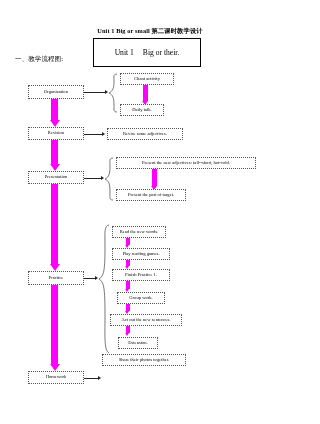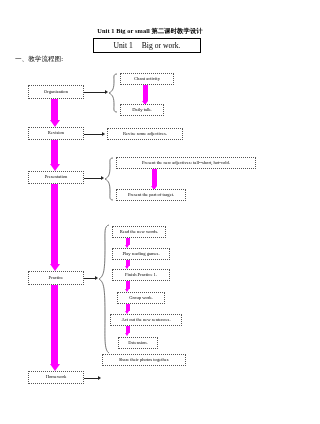--- a/index.html
+++ b/index.html
@@ -33,21 +33,21 @@
     font-weight: bold;
     letter-spacing: 0.1px;
     white-space: nowrap;
   }
 
   .title-box {
     position: absolute;
     left: 93px;
     top: 38px;
     width: 108px;
-    height: 15px;
+    height: 29px;
     border: 1px solid #000;
     box-sizing: border-box;
     display: flex;
     align-items: center;
     justify-content: center;
     font-size: 7.6px;
   }
   .title-box .seg1 { }
   .title-box .seg2 { margin-left: 9px; }
 
@@ -125,21 +125,21 @@
 </style>
 </head>
 <body>
 
 <div id="page">
 
   <div class="doc-title">Unit 1 Big or small  第二课时教学设计</div>
 
   <div class="title-box">
     <span class="seg1">Unit 1</span>
-    <span class="seg2">Big or work.</span>
+    <span class="seg2">Big or their.</span>
   </div>
 
   <div class="section-label">一、教学流程图:</div>
 
   <div class="fbox" style="left:28px; top:85px; width:56px; height:14px;">Organization</div>
 
   <div class="fbox" style="left:28px; top:127px; width:56px; height:13px;">Revision</div>
 
   <div class="fbox" style="left:28px; top:171px; width:56px; height:13px;">Presentation</div>
 

